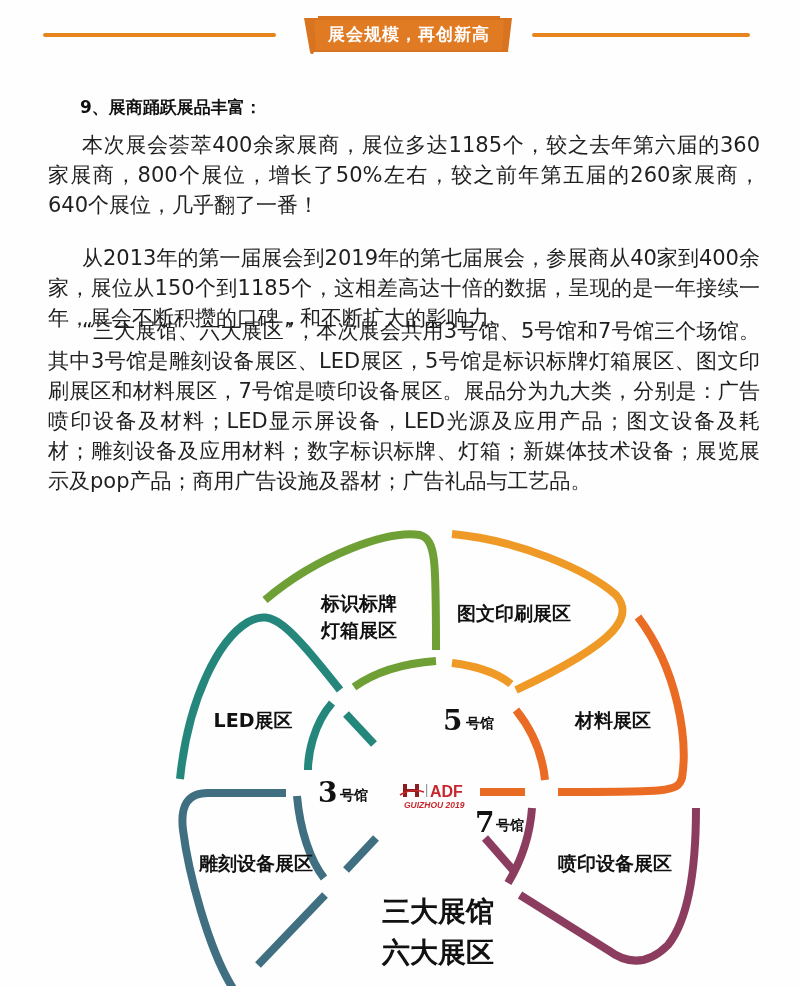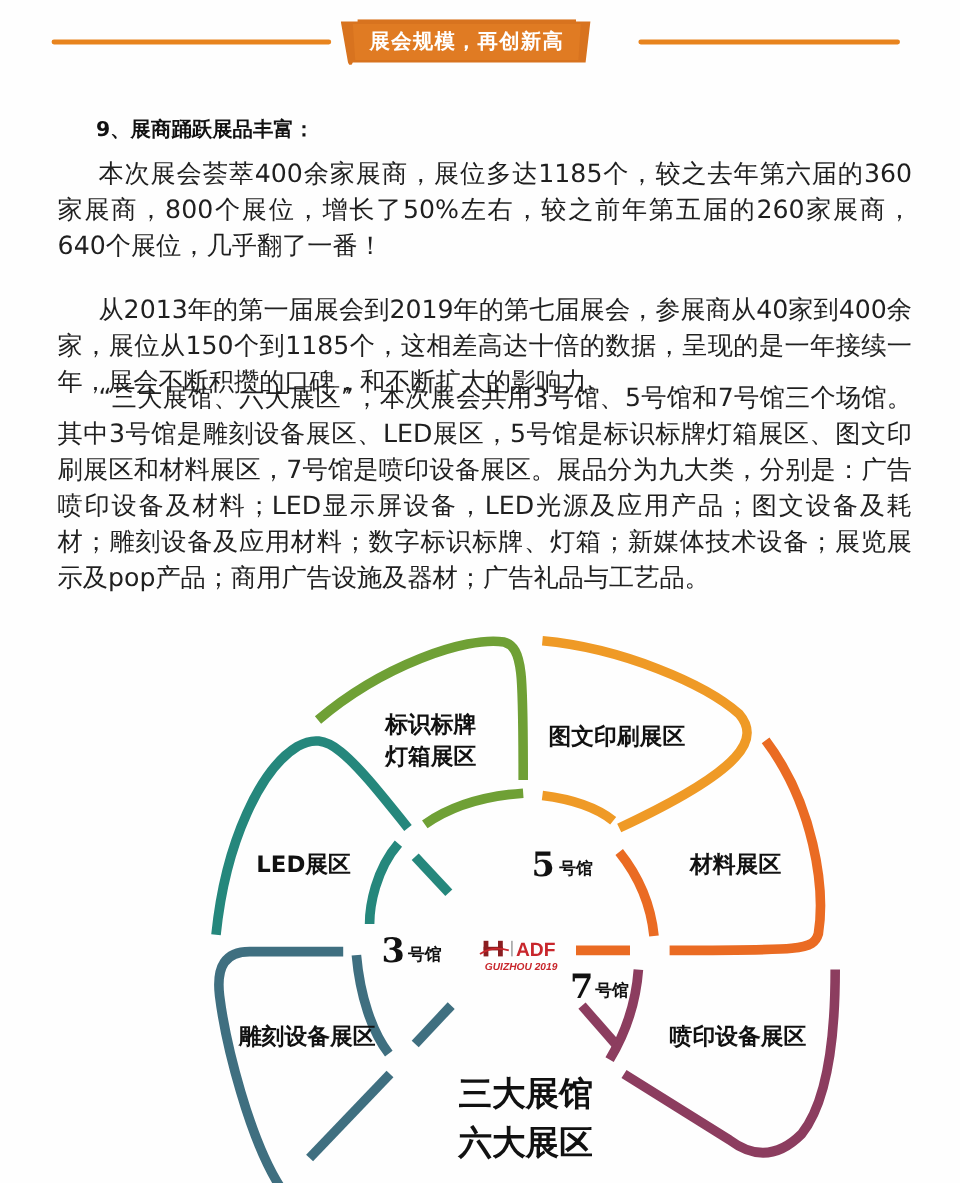--- a/index.html
+++ b/index.html
@@ -1,18 +1,18 @@
 <!DOCTYPE html>
 <html><head>
 <meta charset="utf-8">
 <style>
   html, body { margin:0; padding:0; background:#fefefe; }
   body { width:800px; height:986px; position:relative; overflow:hidden; font-family:"DejaVu Sans", "Liberation Sans", sans-serif; color:#1a1a1a; }
   .hline { position:absolute; height:4px; background:#e8841e; border-radius:2px; }
-  .banner { position:absolute; left:284px; top:16px; width:210px; height:38px;font-family:Liberation Serif, serif; }
+  .banner { position:absolute; left:304px; top:16px; width:210px; height:38px;font-family:Liberation Serif, serif; }
   .banner-text { position:absolute; left:0; top:0; width:210px; height:38px; line-height:38px; text-align:center; color:#fff; font-weight:bold; font-size:17px; letter-spacing:1px; }
   .section-title { position:absolute; left:80px; top:96px; font-size:17px; font-weight:bold; color:#111; }
   .para { position:absolute; left:48px; width:712px; font-size:21px; line-height:30px; color:#1f1f1f; text-indent:34px; text-align:justify; margin:0; }
   .diagram { position:absolute; left:0; top:515px; width:800px; height:471px;padding-left:48px; }
   .zlabel { font-family:"DejaVu Sans", sans-serif; font-weight:bold; fill:#111; }
 </style>
 </head>
 <body>
 
 <div class="hline" style="left:43px; top:33px; width:233px;"></div>

